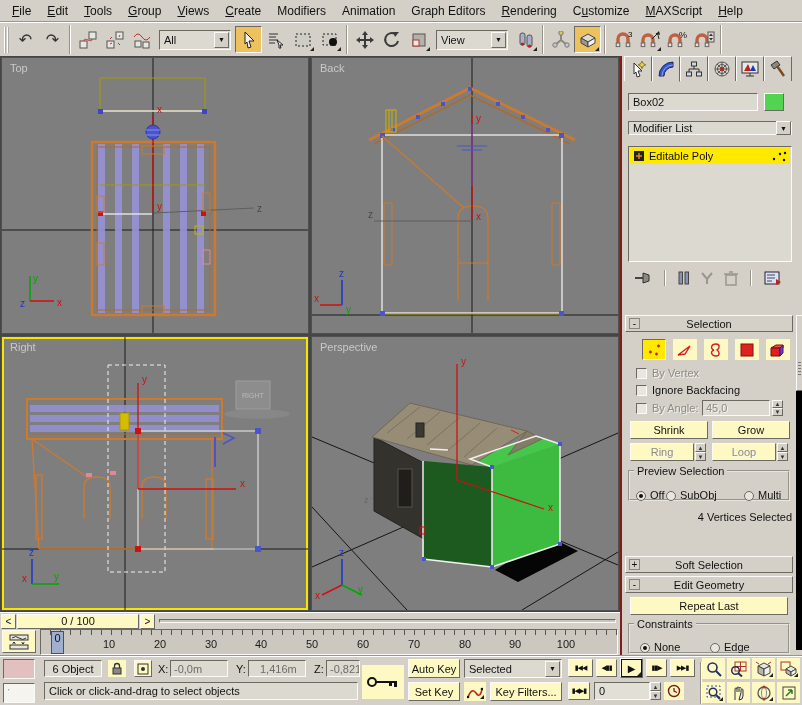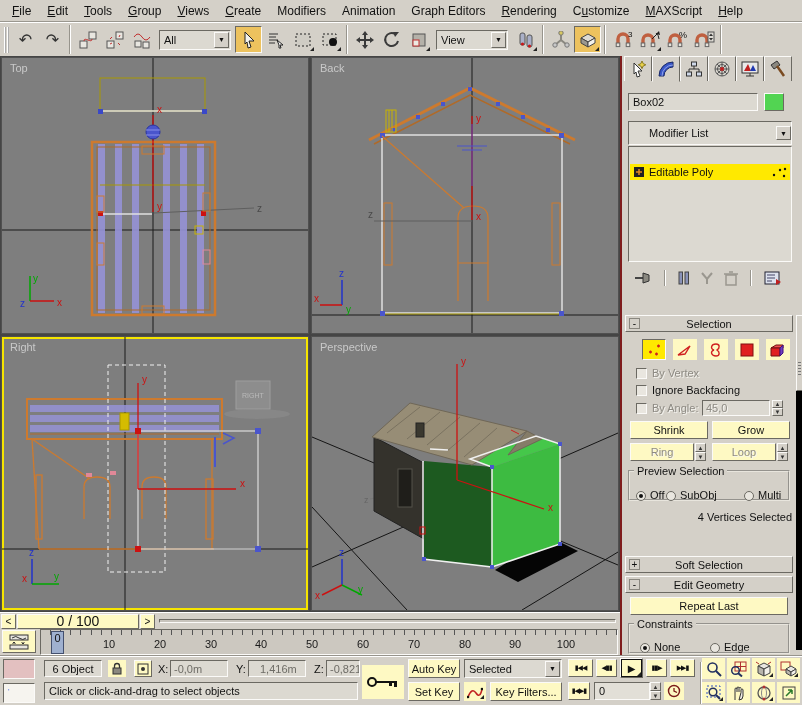--- a/index.html
+++ b/index.html
@@ -41,21 +41,21 @@
 .radio{display:inline-block;width:10px;height:10px;border-radius:50%;background:#e9e6df;border:1px solid #6b6962;vertical-align:-2px;margin-right:4px;position:relative}
 .radio.on::after{content:"";position:absolute;left:2px;top:2px;width:4px;height:4px;border-radius:50%;background:#111}
 .gbox{position:absolute;border:2px groove #e8e5dd;font-size:11px}
 .gbox legend{padding:0 3px;margin-left:4px}
 .spin{width:11px;display:flex;flex-direction:column}
 .spin span{flex:1;display:flex;align-items:center;justify-content:center;font-size:6px;color:#333;background:#d4d0c8;border:1px solid;border-color:#fbfaf8 #6b6962 #6b6962 #fbfaf8}
 .abs{position:absolute}
 
 .timeslider{position:absolute;left:0;top:612px;width:620px;height:17px;background:#d4d0c8;border-top:1px solid #fff;display:flex;align-items:center}
 .tsbtn{width:15px;height:15px;margin-left:1px;font-size:10px}
-.tshandle{width:122px;height:15px;margin-left:1px;font-size:14px}
+.tshandle{width:122px;height:15px;margin-left:1px;font-size:11px}
 .tstrack{flex:1;height:4px;margin:0 4px;background:#c8c4bc;border:1px solid;border-color:#6b6962 #fbfaf8 #fbfaf8 #6b6962}
 .trackbar{position:absolute;left:0;top:629px;width:620px;height:26px;background:#d4d0c8}
 .ruler{position:absolute;left:40px;top:0;width:578px;height:26px;background:#ccc8c0;border:1px solid;border-color:#6b6962 #fbfaf8 #fbfaf8 #6b6962;overflow:hidden}
 .ticks{position:absolute;left:0;top:0;width:100%;height:5px;background:repeating-linear-gradient(90deg,transparent 0 9.1px,#555 9.1px 10.1px)}
 .tick{position:absolute;top:8px;transform:translateX(-50%);font-size:11px;color:#1a1a1a}
 .thumb{position:absolute;left:10px;top:1px;width:13px;height:23px;background:#9fb0cf;border:1px solid #44506e;display:flex;align-items:flex-start;justify-content:center;font-size:11px}
 
 .bottombar{position:absolute;left:0;top:655px;width:802px;height:50px;background:#d4d0c8;border-top:1px solid #97948c;box-shadow:inset 0 1px 0 #fff}
 .slot{position:absolute;background:#dcd9d1;border:1px solid;border-color:#6b6962 #fbfaf8 #fbfaf8 #6b6962;display:flex;align-items:center;font-size:11px}
 .lbl{position:absolute;font-size:11px}
@@ -477,27 +477,27 @@
             <line x1="9" y1="7" x2="16" y2="17" stroke="#7a4a20" stroke-width="2.5"></line>
           </svg>
         </div>
   </div>
 
   <div class="s abs" style="left:6px;top:37px;width:130px;height:18px;display:flex;align-items:center;padding-left:4px">
         <span>Box02</span>
       </div>
   <div class="r abs" style="left: 142px; top: 37px; width: 20px; height: 18px; background: rgb(82, 212, 82);"></div>
 
-  <div class="s abs" style="left:6px;top:65px;width:164px;height:24px;display:flex;align-items:center;padding-left:20px">
+  <div class="s abs" style="left:6px;top:65px;width:164px;height:14px;display:flex;align-items:center;padding-left:4px">
     <span style="flex:1">Modifier List</span>
     <span class="carr" style="width:15px;height:14px;display:flex;align-items:center;justify-content:center;font-size:7px;background:#d4d0c8;border:1px solid;border-color:#fbfaf8 #6b6962 #6b6962 #fbfaf8">▼</span>
   </div>
 
   <div class="s abs" style="left:6px;top:90px;width:164px;height:116px;background:#dcd9d1">
-    <div style="position: absolute; left: 1px; top: 1px; right: 1px; height: 16px; display: flex; align-items: center; background: rgb(255, 233, 0); margin-top: 16px;">
+    <div style="position: absolute; left: 1px; top: 1px; right: 1px; height: 16px; display: flex; align-items: center; background: rgb(255, 233, 0);">
       <svg width="13" height="13" style="margin:0 3px">
             <rect x="1" y="1" width="10" height="10" fill="#222"></rect>
             <path d="M3 6 h6 M6 3 v6" stroke="#e08820" stroke-width="1.5"></path>
           </svg>
       <span>Editable Poly</span>
       <svg width="18" height="13" style="margin-left:auto;margin-right:2px">
             <circle cx="4" cy="9" r="1.2" fill="#111"></circle>
             <circle cx="10" cy="4" r="1.2" fill="#111"></circle>
             <circle cx="14" cy="10" r="1.2" fill="#111"></circle>
             <circle cx="15" cy="3" r="1.2" fill="#111"></circle>

